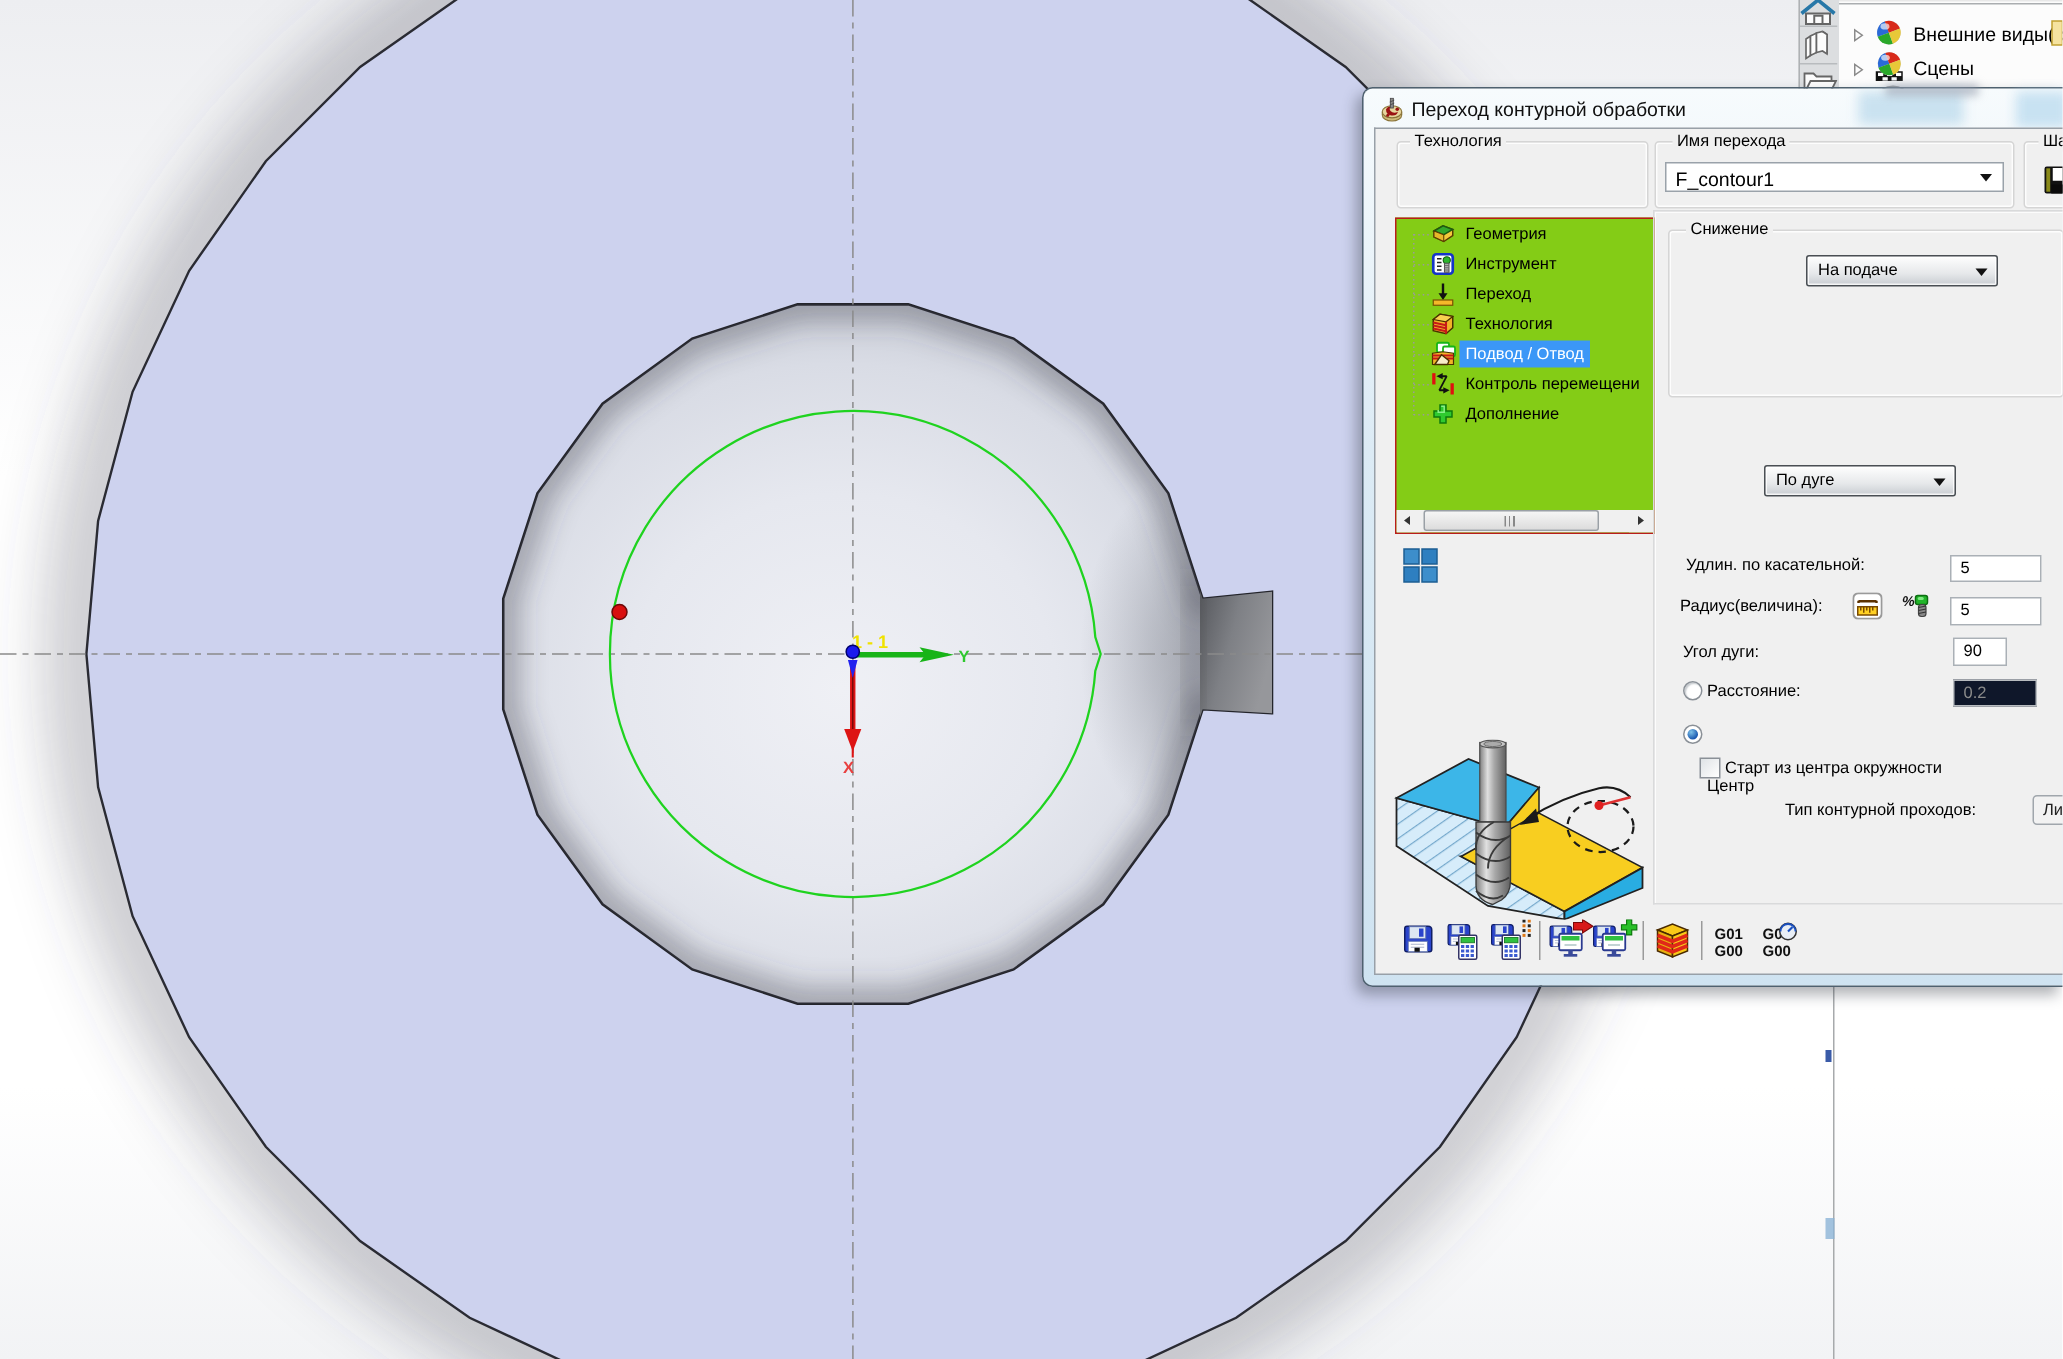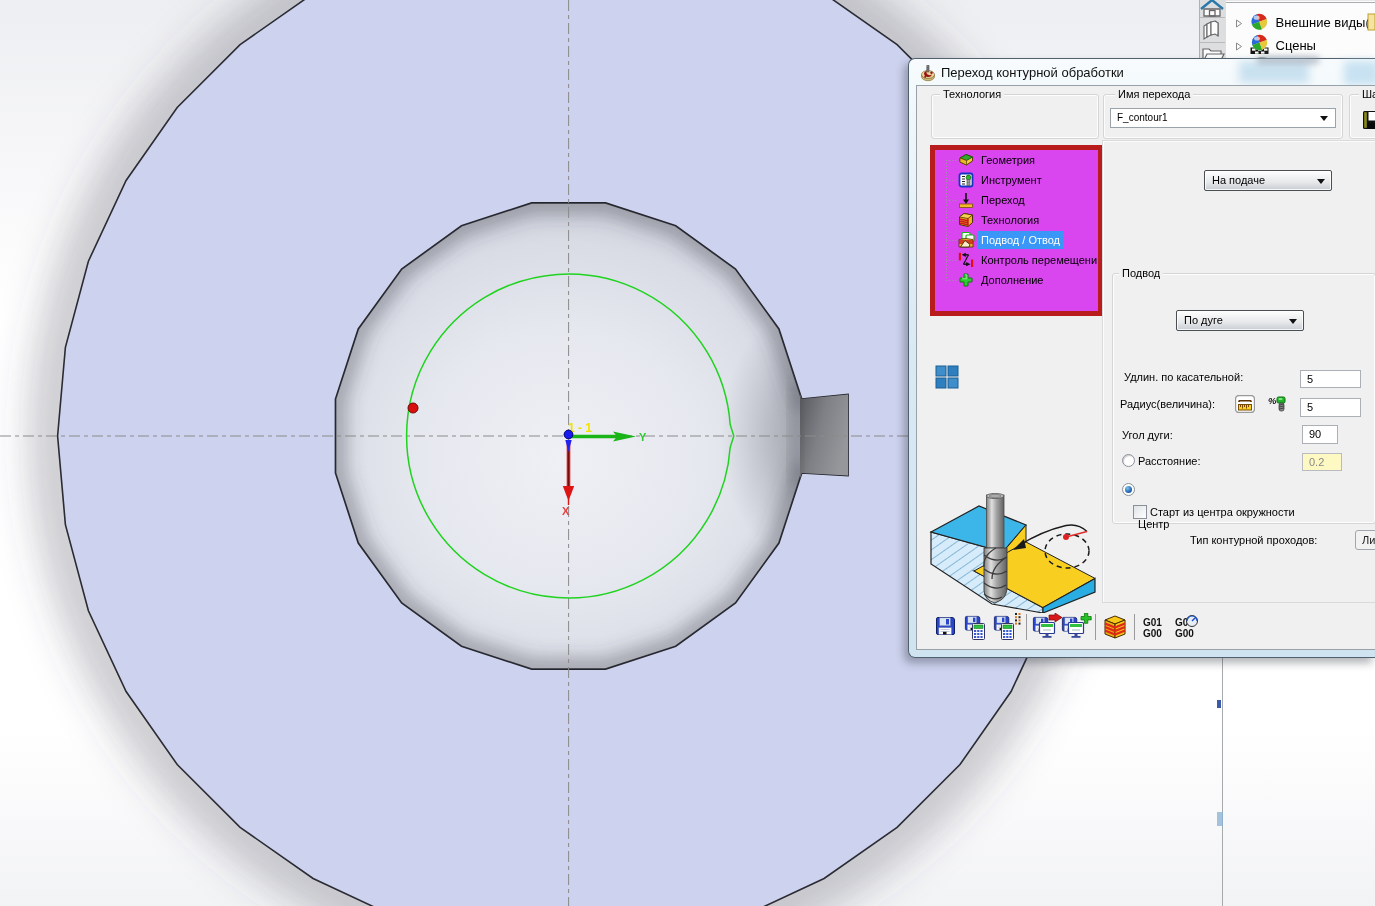--- a/index.html
+++ b/index.html
@@ -6,21 +6,21 @@
 .dlg{position:absolute;left:908px;top:58px;width:467px;height:598px;border:1px solid #4f616f;border-right:none;border-radius:7px 0 0 7px;background:linear-gradient(180deg,#f7fbfd 0%,#dcebf5 40%,#cfe3f1 100%);box-shadow:-4px 5px 9px rgba(40,45,55,.36);}
 .client{position:absolute;left:7px;top:26px;width:460px;height:563px;background:#f0f0f0;border:1px solid #98a0a8;border-right:none;}
 .ttl{position:absolute;left:32px;top:6px;font-size:13px;color:#101010;}
 .grp{position:absolute;border:1px solid #d5d5d5;border-radius:3px;box-shadow:inset 0 0 0 1px #fdfdfd;}
 .glab{position:absolute;top:-7px;font-size:11px;color:#000;background:#f0f0f0;padding:0 3px;line-height:13px;white-space:nowrap;}
 .txt{position:absolute;font-size:11px;color:#000;white-space:nowrap;}
 .tb{position:absolute;background:#fff;border:1px solid #aab0b6;font-size:11px;color:#000;padding:2px 0 0 6px;box-sizing:border-box;}
 .cmb{position:absolute;width:128px;height:21px;border:1px solid #4a4f54;border-radius:2px;background:linear-gradient(180deg,#fefefe,#e6e8ea 60%,#c9cdd2);box-shadow:inset 0 0 0 1px rgba(255,255,255,.8);box-sizing:border-box;}
 .cmb span{position:absolute;left:7px;top:3px;font-size:11px;color:#000;white-space:nowrap;}
 .cmb i{position:absolute;right:6px;top:8px;width:0;height:0;border-left:4px solid transparent;border-right:4px solid transparent;border-top:5px solid #111;}
-.tree{position:absolute;left:13px;top:59px;width:173px;height:171px;background:#d946ef;border:5px solid #b91c1c;box-sizing:border-box;overflow:hidden;}
+.tree{position:absolute;left:13px;top:59px;width:173px;height:211px;background:#84cc16;border:1px solid #b91c1c;box-sizing:border-box;overflow:hidden;}
 .ti{position:absolute;left:69px;font-size:11px;color:#000;white-space:nowrap;}
 .sel{background:#3b97f7;color:#fff;padding:3px 4px;margin:-3px -4px;}
 </style></head><body>
 <svg id="vp" width="1375" height="906" viewBox="0 0 1375 906">
 <defs>
 <radialGradient id="floor" cx="0.44" cy="0.55" r="0.62">
  <stop offset="0" stop-color="#eff0f5"></stop>
         <stop offset="0.45" stop-color="#e6e8ef"></stop>
  <stop offset="0.75" stop-color="#d9dce5"></stop>
         <stop offset="0.93" stop-color="#c5c9d3"></stop>
@@ -158,21 +158,21 @@
 
   <div class="grp" style="left:14px;top:8px;width:166px;height:43px;">
         <span class="glab" style="left:8px;">Технология</span>
       </div>
   <div class="txt" style="left:76px;top:27px;margin-top:36px;">Контур</div>
 
   <div class="grp" style="left:186px;top:8px;width:238px;height:43px;">
         <span class="glab" style="left:11px;">Имя перехода</span>
       </div>
   <div style="position:absolute;left:193px;top:22px;width:226px;height:20px;background:#fff;border:1px solid #9aa2aa;box-sizing:border-box;">
-    <span style="position:absolute;left:6px;top:3px;font-size:10px;">F_contour1</span>
+    <span style="position:absolute;left:6px;top:3px;font-size:13px;">F_contour1</span>
     <i style="position:absolute;right:7px;top:7px;width:0;height:0;border-left:4px solid transparent;border-right:4px solid transparent;border-top:5px solid #111;"></i>
   </div>
 
   <div class="grp" style="left:432px;top:8px;width:75px;height:43px;">
         <span class="glab" style="left:9px;">Ша</span>
       </div>
   <svg style="position:absolute;left:445px;top:24px;" width="22" height="20" viewBox="0 0 22 20">
     <path d="M1,2.5 q0,-1.5 1.5,-1.5 h17 q1.5,0 1.5,1.5 v15 q0,1.5 -1.5,1.5 h-17 q-1.5,0 -1.5,-1.5 z" fill="#111"></path>
     <rect x="2.2" y="2.2" width="2.6" height="15.6" fill="#8a8a1a"></rect>
     <rect x="6.5" y="2" width="12" height="8.5" fill="#fff"></rect>
@@ -264,28 +264,28 @@
 
   <svg style="position:absolute;left:18px;top:279px;" width="24" height="24" viewBox="0 0 24 24">
     <rect x="1" y="1" width="10" height="10" fill="#3d8ecb" stroke="#1d5e93"></rect>
     <rect x="13" y="1" width="10" height="10" fill="#2e7fc0" stroke="#1d5e93"></rect>
     <rect x="1" y="13" width="10" height="10" fill="#2e7fc0" stroke="#1d5e93"></rect>
     <rect x="13" y="13" width="10" height="10" fill="#3d8ecb" stroke="#1d5e93"></rect>
   </svg>
 
   <div style="position:absolute;left:185px;top:54px;width:290px;height:461px;border:1px solid #d9dadb;border-right:none;box-shadow:inset 1px 1px 0 #fcfcfc;"></div>
 
+  <div class="grp" style="left:195px;top:67px;width:262px;height:110px;">
+        <span class="glab" style="left:11px;">Снижение</span>
+      </div>
   <div class="cmb" style="left:259px;top:84px;margin-left:28px;">
         <span>На подаче</span>
         <i></i>
       </div>
 
-  <div class="grp" style="left:195px;top:187px;width:262px;height:249px;">
-        <span class="glab" style="left:6px;">Подвод</span>
-      </div>
   <div class="cmb" style="left:259px;top:224px;">
         <span>По дуге</span>
         <i></i>
       </div>
   <div class="txt" style="left:207px;top:285px;">Удлин. по касательной:</div>
   <div class="tb" style="left:383px;top:284px;width:61px;height:18px;">5</div>
   <div class="txt" style="left:203px;top:312px;">Радиус(величина):</div>
   <svg style="position:absolute;left:318px;top:309px;" width="20" height="18" viewBox="0 0 20 18">
     <rect x="0.5" y="0.5" width="19" height="17" rx="3.5" fill="#fff" stroke="#9a9a9a" stroke-width="1.4"></rect>
     <path d="M4,5.5 L4,7 M4,5.8 L16,5.8 M16,5.5 L16,7" stroke="#5c3100" stroke-width="1.6" fill="none"></path>
@@ -297,21 +297,21 @@
     <rect x="9" y="2" width="8" height="6" rx="1.5" fill="#22b52a" stroke="#0d6e12"></rect>
     <rect x="10.5" y="3" width="4" height="2" rx="1" fill="#7fe882"></rect>
     <rect x="11" y="8" width="5" height="8" rx="2" fill="#888" stroke="#444" stroke-width="0.8"></rect>
     <path d="M11,10 l5,-1 M11,12 l5,-1 M11,14 l5,-1" stroke="#333" stroke-width="0.8"></path>
   </svg>
   <div class="tb" style="left:383px;top:312px;width:61px;height:19px;">5</div>
   <div class="txt" style="left:205px;top:343px;">Угол дуги:</div>
   <div class="tb" style="left:385px;top:339px;width:36px;height:19px;">90</div>
   <div style="position:absolute;left:205px;top:368px;width:11px;height:11px;border-radius:50%;background:#fff;border:1px solid #8a9097;box-shadow:inset 1px 1px 1px #c8ccd0;"></div>
   <div class="txt" style="left:221px;top:369px;">Расстояние:</div>
-  <div class="tb" style="left:385px;top:367px;width:40px;height:18px;background:#fef9c3;color:#8a8a8a;border-color:#b8bcc0;">0.2</div>
+  <div class="tb" style="left:385px;top:367px;width:56px;height:18px;background:#0f172a;color:#8a8a8a;border-color:#b8bcc0;">0.2</div>
   <div style="position:absolute;left:205px;top:397px;width:11px;height:11px;border-radius:50%;background:#fff;border:1px solid #8a9097;"></div>
   <div style="position:absolute;left:208px;top:400px;width:7px;height:7px;border-radius:50%;background:radial-gradient(circle at 35% 30%,#7ec2e8,#1b59b0 70%);"></div>
   <div class="txt" style="left:221px;top:398px;margin-top:34px;">Центр</div>
   <div style="position:absolute;left:216px;top:419px;width:12px;height:12px;background:linear-gradient(135deg,#dfe3e6,#fff);border:1px solid #8a9097;"></div>
   <div class="txt" style="left:233px;top:420px;">Старт из центра окружности</div>
   <div class="txt" style="left:273px;top:448px;">Тип контурной проходов:</div>
   <div style="position:absolute;left:438px;top:444px;width:40px;height:20px;border:1px solid #a0a6ac;border-radius:3px;background:#f2f2f2;font-size:11px;color:#222;padding:3px 0 0 6px;box-sizing:border-box;">Лин</div>
 
   <svg id="img3d" style="position:absolute;left:11px;top:407px;" width="170" height="120" viewBox="0 0 170 120">
     <defs>

